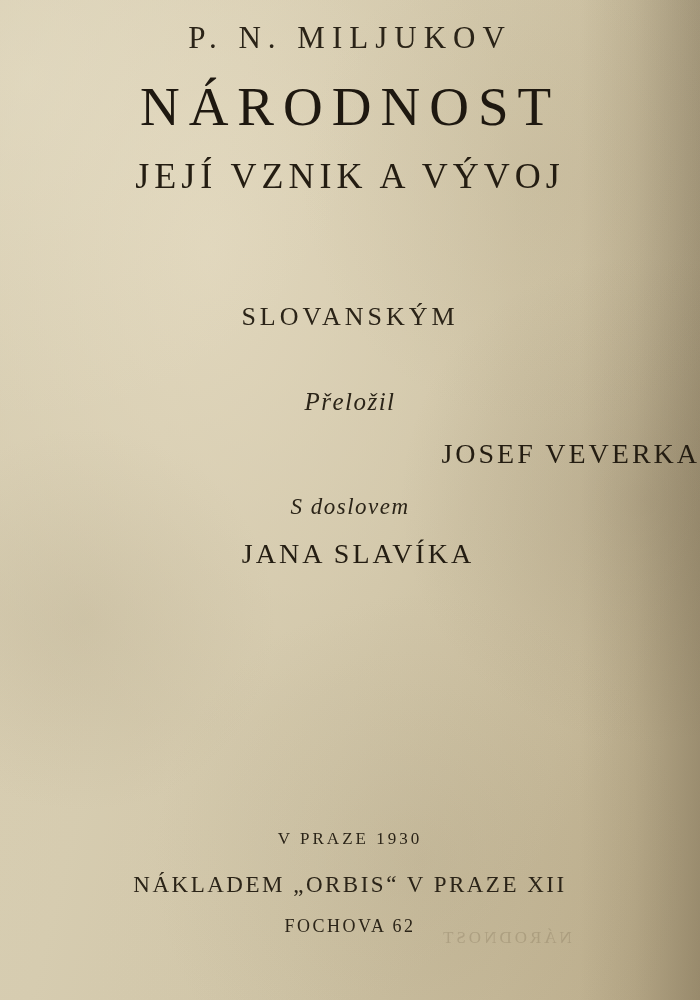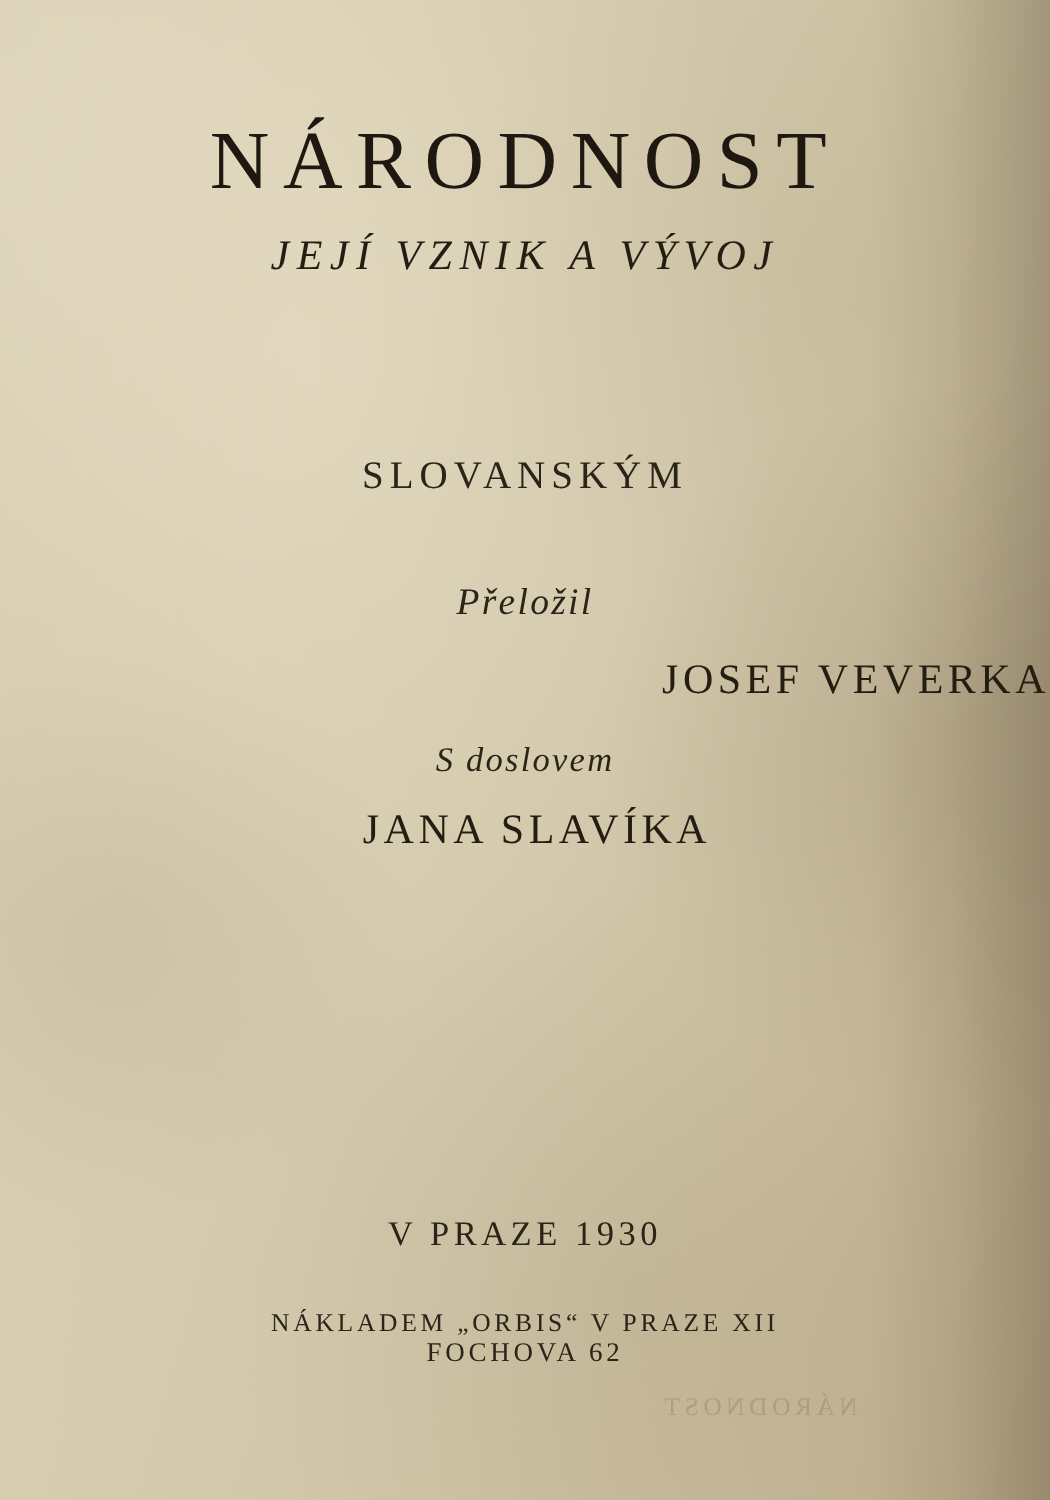--- a/index.html
+++ b/index.html
@@ -81,25 +81,24 @@
     font-size: 55px;
     letter-spacing: 9px;
     font-weight: 400;
     color: #1e1810;
   }
 
   .subtitle-1 {
     position: absolute;
     top: 155px;
     left: 0; right: 0;
-    font-size: 28px;
+    font-size: 36px;
     letter-spacing: 5px;
     font-weight: 400;
     color: #241d12;
-    font-style: italic;
   }
 
   .subtitle-2 {
     position: absolute;
     top: 238px;
     left: 0; right: 0;
     font-size: 26px;
     letter-spacing: 4px;
     color: #2b2418;
   }
@@ -148,39 +147,39 @@
     position: absolute;
     top: 538px;
     left: 16px; right: 0;
     font-size: 28px;
     letter-spacing: 3px;
     color: #241d12;
   }
 
   .imprint-place {
     position: absolute;
-    top: 810px;
+    top: 829px;
+    left: 0; right: 0;
+    font-size: 17px;
+    letter-spacing: 3px;
+    color: #2b2418;
+  }
+
+  .imprint-publisher {
+    position: absolute;
+    top: 872px;
     left: 0; right: 0;
     font-size: 23px;
-    letter-spacing: 3px;
-    color: #2b2418;
-  }
-
-  .imprint-publisher {
-    position: absolute;
-    top: 872px;
-    left: 0; right: 0;
-    font-size: 17px;
     letter-spacing: 2.5px;
     color: #2b2418;
   }
 
   .imprint-address {
     position: absolute;
-    top: 891px;
+    top: 916px;
     left: 0; right: 0;
     font-size: 18px;
     letter-spacing: 2.5px;
     color: #2b2418;
   }
 
   
   .bleed-through {
     position: absolute;
     bottom: 52px;
@@ -196,20 +195,21 @@
 </style>
 </head>
 <body>
 
 <div id="page">
 
   <div class="bleed-through">NÁRODNOST</div>
 
   <div class="content">
 
+    <span class="line author">P. N. MILJUKOV</span>
 
     <span class="line title-main">NÁRODNOST</span>
 
     <span class="line subtitle-1">JEJÍ VZNIK A VÝVOJ</span>
 
 
     <span class="line subtitle-3">SLOVANSKÝM</span>
 
     <span class="line translator-label">Přeložil</span>
 

